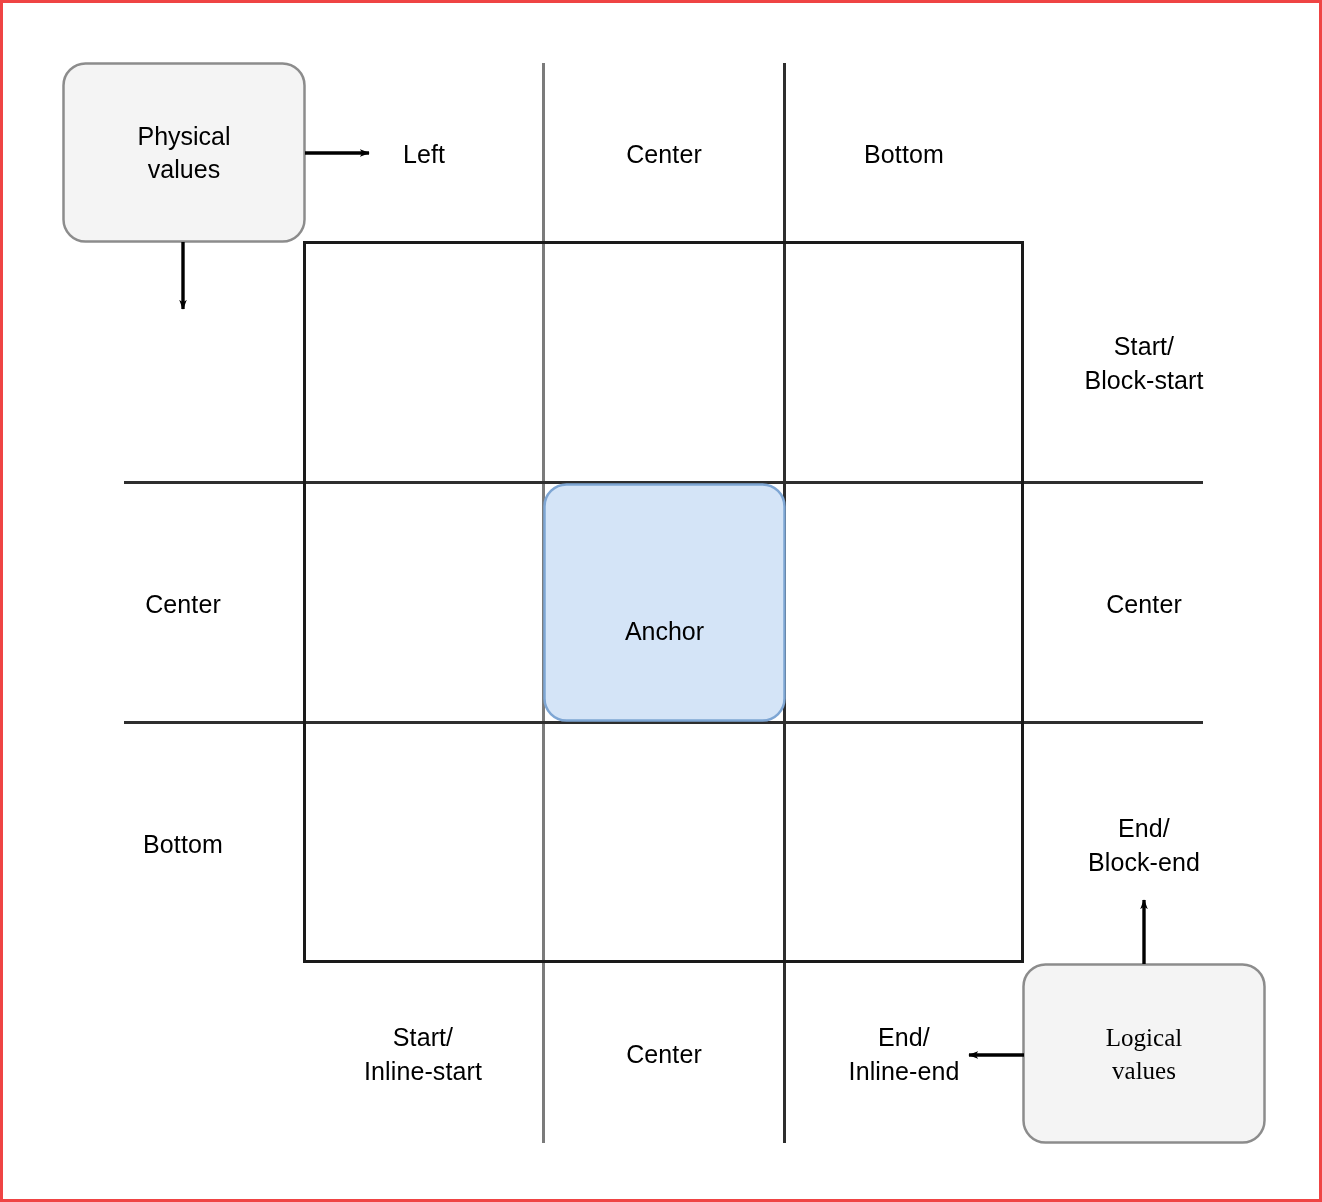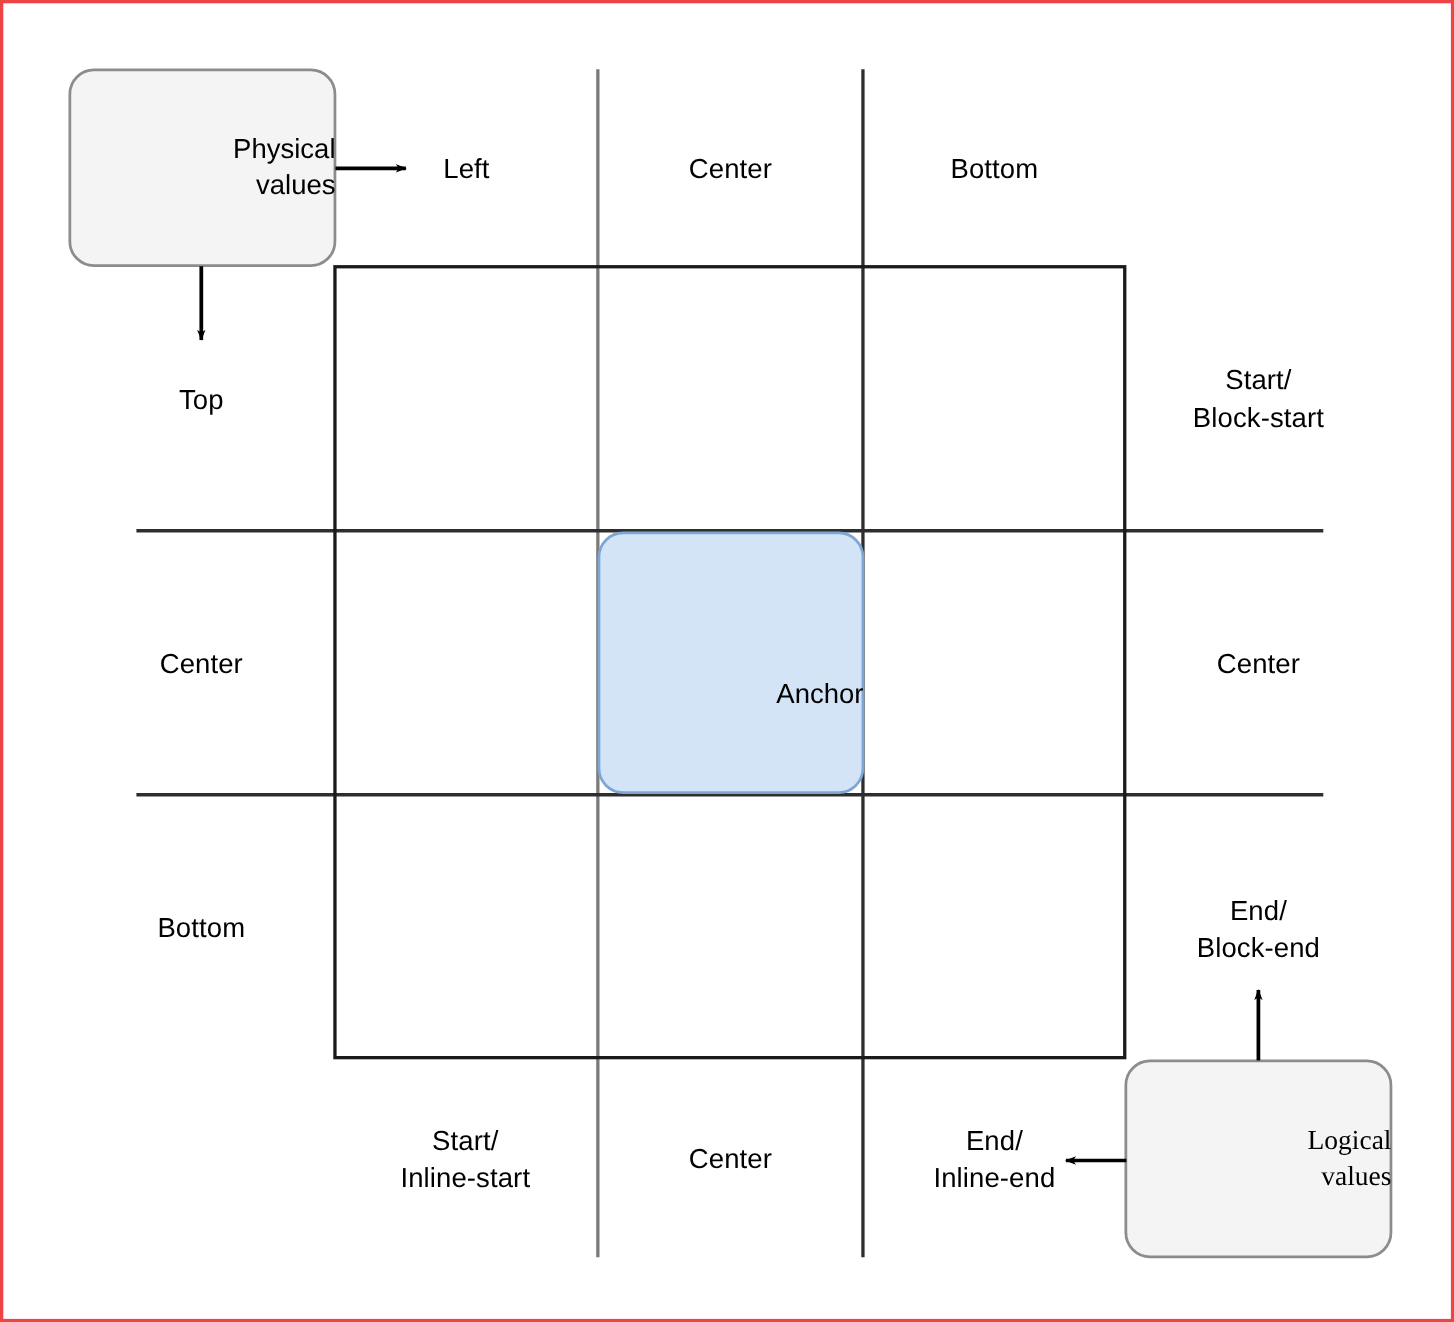--- a/index.html
+++ b/index.html
@@ -30,21 +30,21 @@
     position: absolute;
     text-align: center;
     color: #000000;
     font-size: 25px;
     line-height: 1.34;
     white-space: pre-line;
     letter-spacing: 0.1px;
   }
   .box-label {
     position: absolute;
-    text-align: right;
+    text-align: center;
     color: #000000;
     font-size: 25px;
     line-height: 1.34;
     white-space: pre-line;
     left: 0;
     right: 0;
     top: 50%;
     transform: translateY(-50%);
   }
   .node {
@@ -87,21 +87,20 @@
 
     <line x1="1021" y1="1052" x2="966" y2="1052" stroke="#000000" stroke-width="3.4" marker-end="url(#arrowhead)"></line>
 
     <line x1="1141" y1="961" x2="1141" y2="897" stroke="#000000" stroke-width="3.4" marker-end="url(#arrowhead)"></line>
   </svg>
 
   <div class="lbl" style="left:302px; top:135px; width:238px;">Left</div>
   <div class="lbl" style="left:541px; top:135px; width:240px;">Center</div>
   <div class="lbl" style="left:782px; top:135px; width:238px;">Bottom</div>
 
-  <div class="lbl" style="left:60px; top:345px; width:240px;">Top</div>
   <div class="lbl" style="left:60px; top:585px; width:240px;">Center</div>
   <div class="lbl" style="left:60px; top:825px; width:240px;">Bottom</div>
 
   <div class="lbl" style="left:1021px; top:327px; width:240px;">Start/
 Block-start</div>
   <div class="lbl" style="left:1021px; top:585px; width:240px;">Center</div>
   <div class="lbl" style="left:1021px; top:809px; width:240px;">End/
 Block-end</div>
 
   <div class="lbl" style="left:301px; top:1018px; width:238px;">Start/

